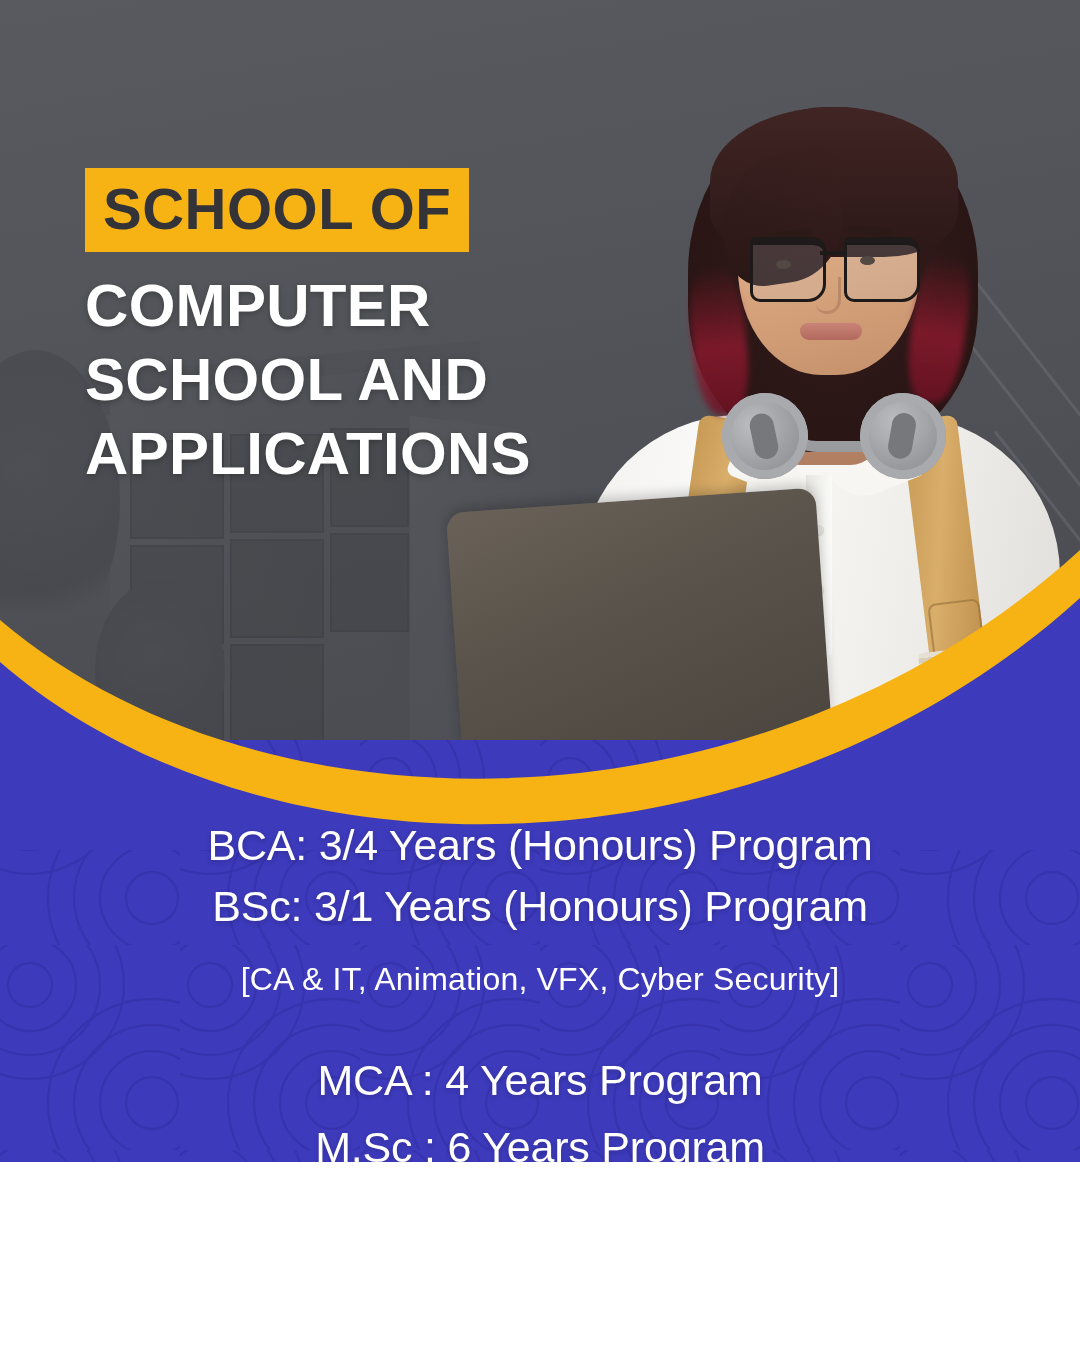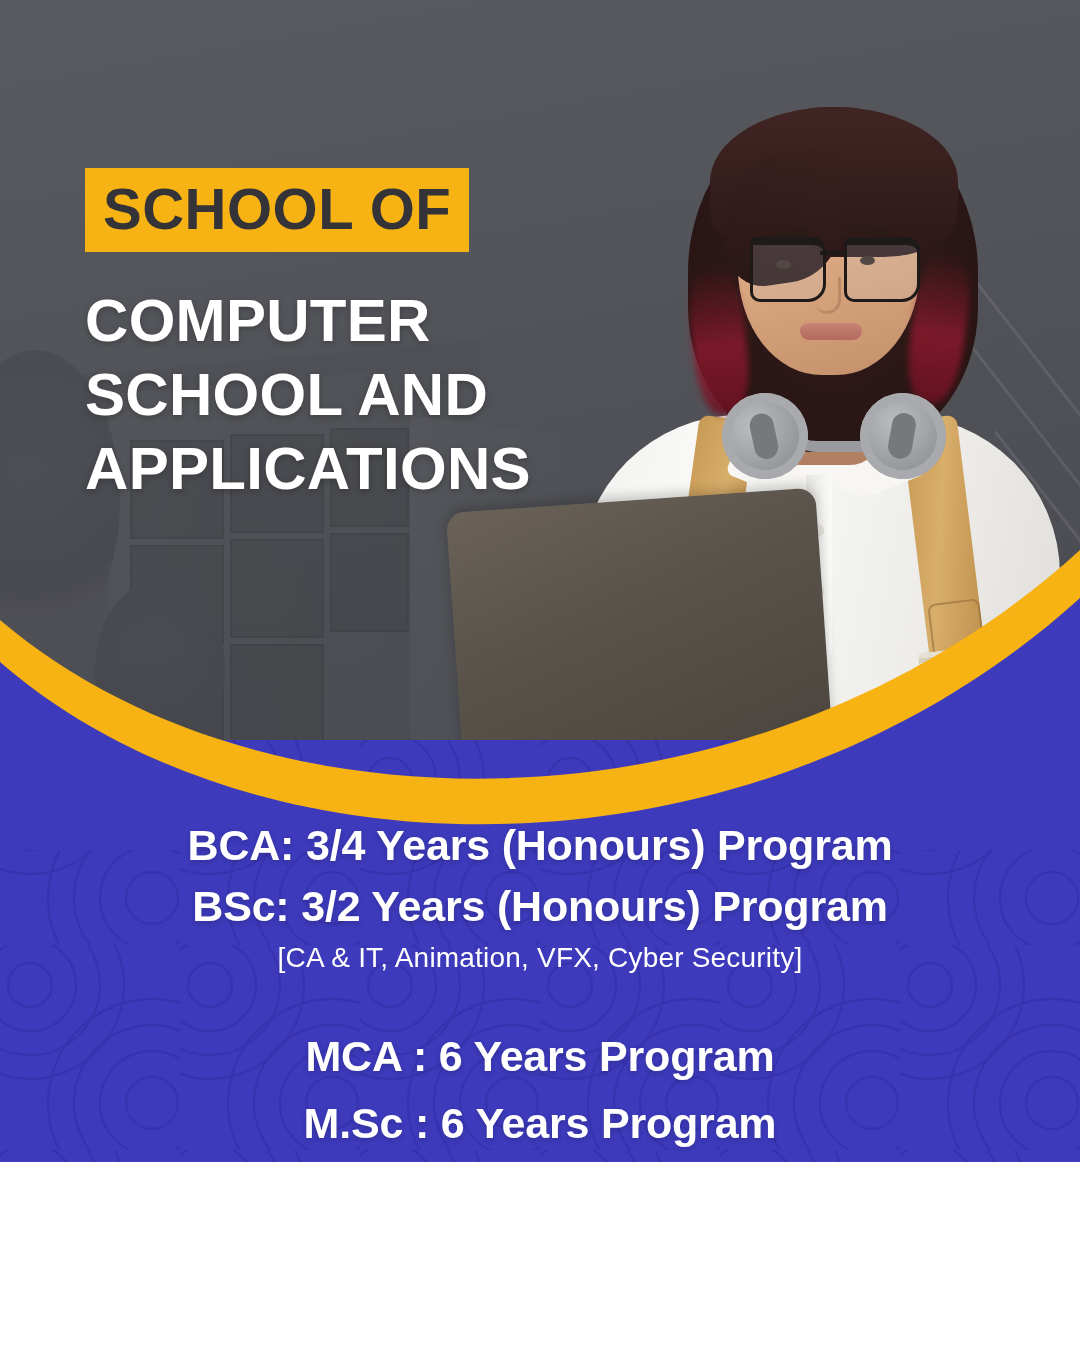--- a/index.html
+++ b/index.html
@@ -315,43 +315,44 @@
   }
   .head-line {
     color: #FFFFFF;
     font-size: 60px;
     font-weight: bold;
     line-height: 1.13;
     letter-spacing: 0.3px;
     margin-top: 6px;
     text-shadow: 0 2px 6px rgba(0,0,0,0.25);
   }
-  .head-line.first { margin-top: 35px; }
+  .head-line.first { margin-top: 20px; }
 
   
   .programs {
     position: absolute;
     left: 0;
     top: 815px;
     width: 1080px;
     text-align: center;
     color: #FFFFFF;
   }
   .prog-main {
     font-size: 43px;
-    font-weight: bold;
+    font-weight: normal;
     line-height: 1.42;
     letter-spacing: -0.2px;
     text-shadow: 0 2px 5px rgba(0,0,0,0.18);
   }
   .prog-sub {
-    font-size: 28px;
+    font-size: 32px;
     font-weight: normal;
     line-height: 1.5;
     letter-spacing: 0.2px;
+    margin-top: 18px;
   }
   .grp-2 { margin-top: 22px; }
   .grp-3 { margin-top: 44px; }
   .grp-3 .prog-main { line-height: 1.55; }
 </style>
 </head>
 <body>
 
 <div id="poster">
 
@@ -455,25 +456,25 @@
     <div class="school-of">SCHOOL OF</div>
     <div class="head-line first">COMPUTER</div>
     <div class="head-line">SCHOOL AND</div>
     <div class="head-line">APPLICATIONS</div>
   </div>
 
   <div class="programs">
 
     <div class="prog-group">
       <div class="prog-main">BCA: 3/4 Years (Honours) Program</div>
-      <div class="prog-main">BSc: 3/2 Years (Honours) Program</div>
+      <div class="prog-main">BSc: 3/1 Years (Honours) Program</div>
       <div class="prog-sub">[CA &amp; IT, Animation, VFX, Cyber Security]</div>
     </div>
 
 
     <div class="prog-group grp-3">
-      <div class="prog-main">MCA : 6 Years Program</div>
+      <div class="prog-main">MCA : 4 Years Program</div>
       <div class="prog-main">M.Sc : 6 Years Program</div>
     </div>
 
   </div>
 
 </div>
 
 </body></html>

